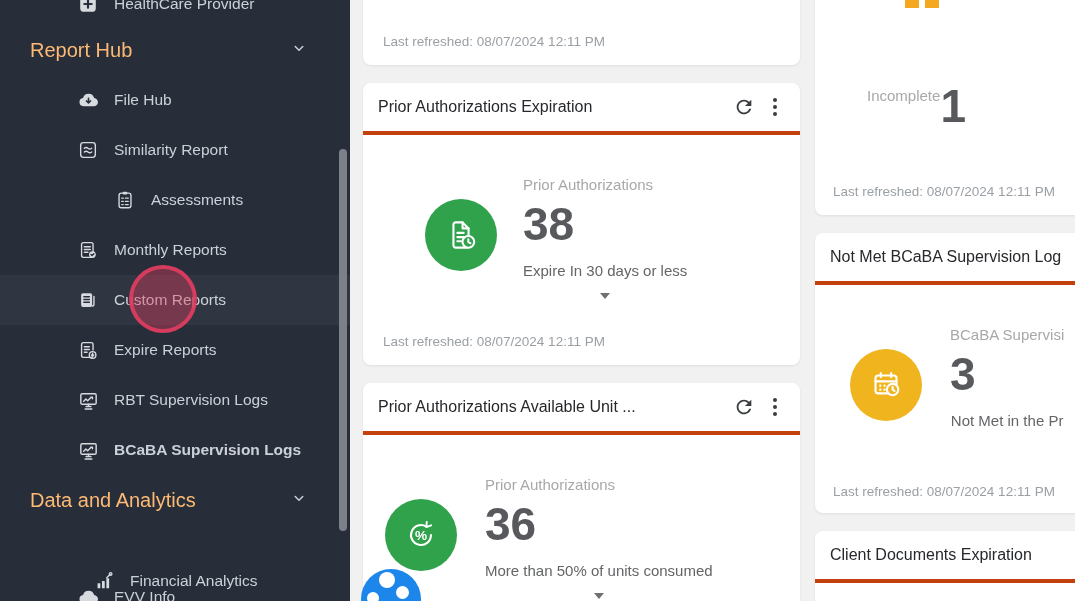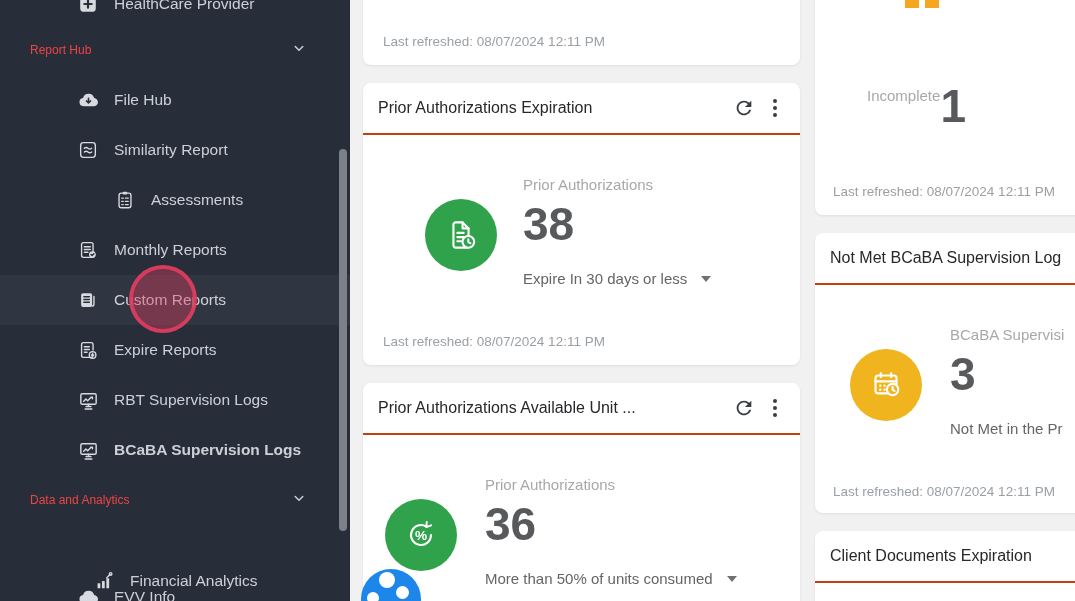--- a/index.html
+++ b/index.html
@@ -5,43 +5,43 @@
   html,body{margin:0;padding:0;}
   body{font-family:"Liberation Sans",sans-serif;}
   .viewport{position:relative;width:1075px;height:601px;overflow:hidden;background:#f1f1f1;}
 
   
   .sidebar{position:absolute;left:0;top:0;width:350px;height:601px;background:#272d39;overflow:hidden;}
   .nav-row{position:absolute;left:0;width:350px;height:50px;display:flex;align-items:center;cursor:pointer;box-sizing:border-box;}
   .nav-row .nav-ico{width:24px;height:24px;margin-left:76px;display:flex;align-items:center;justify-content:center;flex:none;}
   .nav-row .nav-lbl{margin-left:14px;font-size:15.5px;color:#ccd1d8;white-space:nowrap;}
   .section-row{padding-left:30px;padding-right:42px;justify-content:space-between;}
-  .section-row .nav-lbl{margin-left:0;font-size:12px;color:#ef4444;font-weight:500;}
+  .section-row .nav-lbl{margin-left:0;font-size:20px;color:#fdba74;font-weight:500;}
   .nav-ico svg{stroke:#d7dbe0;fill:none;stroke-width:1.5;stroke-linecap:round;stroke-linejoin:round;}
   .chev svg{stroke:#ccd1d8;fill:none;stroke-width:2;stroke-linecap:round;stroke-linejoin:round;}
   .row-highlight{background:rgba(255,255,255,0.045);}
   .click-ring{position:absolute;left:129px;top:265px;width:68px;height:68px;border-radius:50%;
     border:4px solid rgba(224,61,96,0.9);background:rgba(224,61,96,0.40);box-sizing:border-box;z-index:6;}
   .side-scrollbar{position:absolute;left:339px;top:149px;width:8px;height:382px;border-radius:4px;background:#7b8089;z-index:7;}
 
   
   .card{position:absolute;background:#ffffff;border-radius:8px;box-shadow:0 1px 3px rgba(0,0,0,0.08);}
-  .card-header{height:52px;display:flex;align-items:center;padding:0 14px 0 15px;border-bottom:2px solid #c2410c;box-sizing:border-box;}
+  .card-header{height:52px;display:flex;align-items:center;padding:0 14px 0 15px;border-bottom:4px solid #c2410c;box-sizing:border-box;}
   .card-title{flex:1;font-size:16px;color:#26282b;white-space:nowrap;overflow:hidden;}
   .icon-btn{background:none;border:none;padding:3px;margin-left:6px;cursor:pointer;display:flex;align-items:center;justify-content:center;}
   .refresh-svg{width:22px;height:22px;fill:#3a3d40;}
   .kebab{display:flex;flex-direction:column;gap:3px;padding:3px 9px;}
   .kebab i{width:4px;height:4px;border-radius:50%;background:#3a3d40;display:block;}
   .big-icon{position:absolute;width:72px;height:72px;border-radius:50%;display:flex;align-items:center;justify-content:center;}
   .big-icon.green{background:#31a24c;}
   .big-icon.amber{background:#f0b41e;}
   .stat{position:absolute;}
   .stat-label{font-size:15px;color:#a8a8a8;margin-bottom:7px;white-space:nowrap;}
   .stat-value{font-size:46px;font-weight:bold;color:#58595c;line-height:1.05;}
-  .stat-filter{display:flex;align-items:center;gap:14px;margin-top:22px;font-size:15px;color:#646567;cursor:pointer;white-space:nowrap;}
+  .stat-filter{display:flex;align-items:center;gap:14px;margin-top:14px;font-size:15px;color:#646567;cursor:pointer;white-space:nowrap;flex-direction:column;}
   .caret{width:0;height:0;border-left:5.5px solid transparent;border-right:5.5px solid transparent;border-top:6.5px solid #6f7072;}
   .last-refreshed{position:absolute;left:20px;font-size:13.5px;color:#9ba0a5;white-space:nowrap;}
 
   
   .num-stub{position:absolute;width:14px;height:8px;background:#f5a81f;}
 
   
   .center-stat{position:absolute;display:flex;flex-direction:row;align-items:center;}
   .center-stat .stat-value{margin-top:22px;}
 

